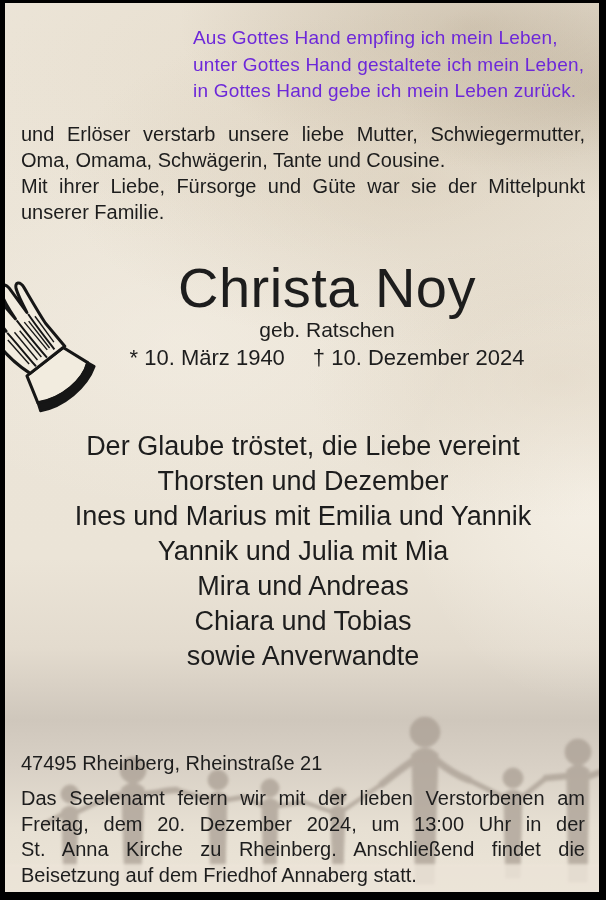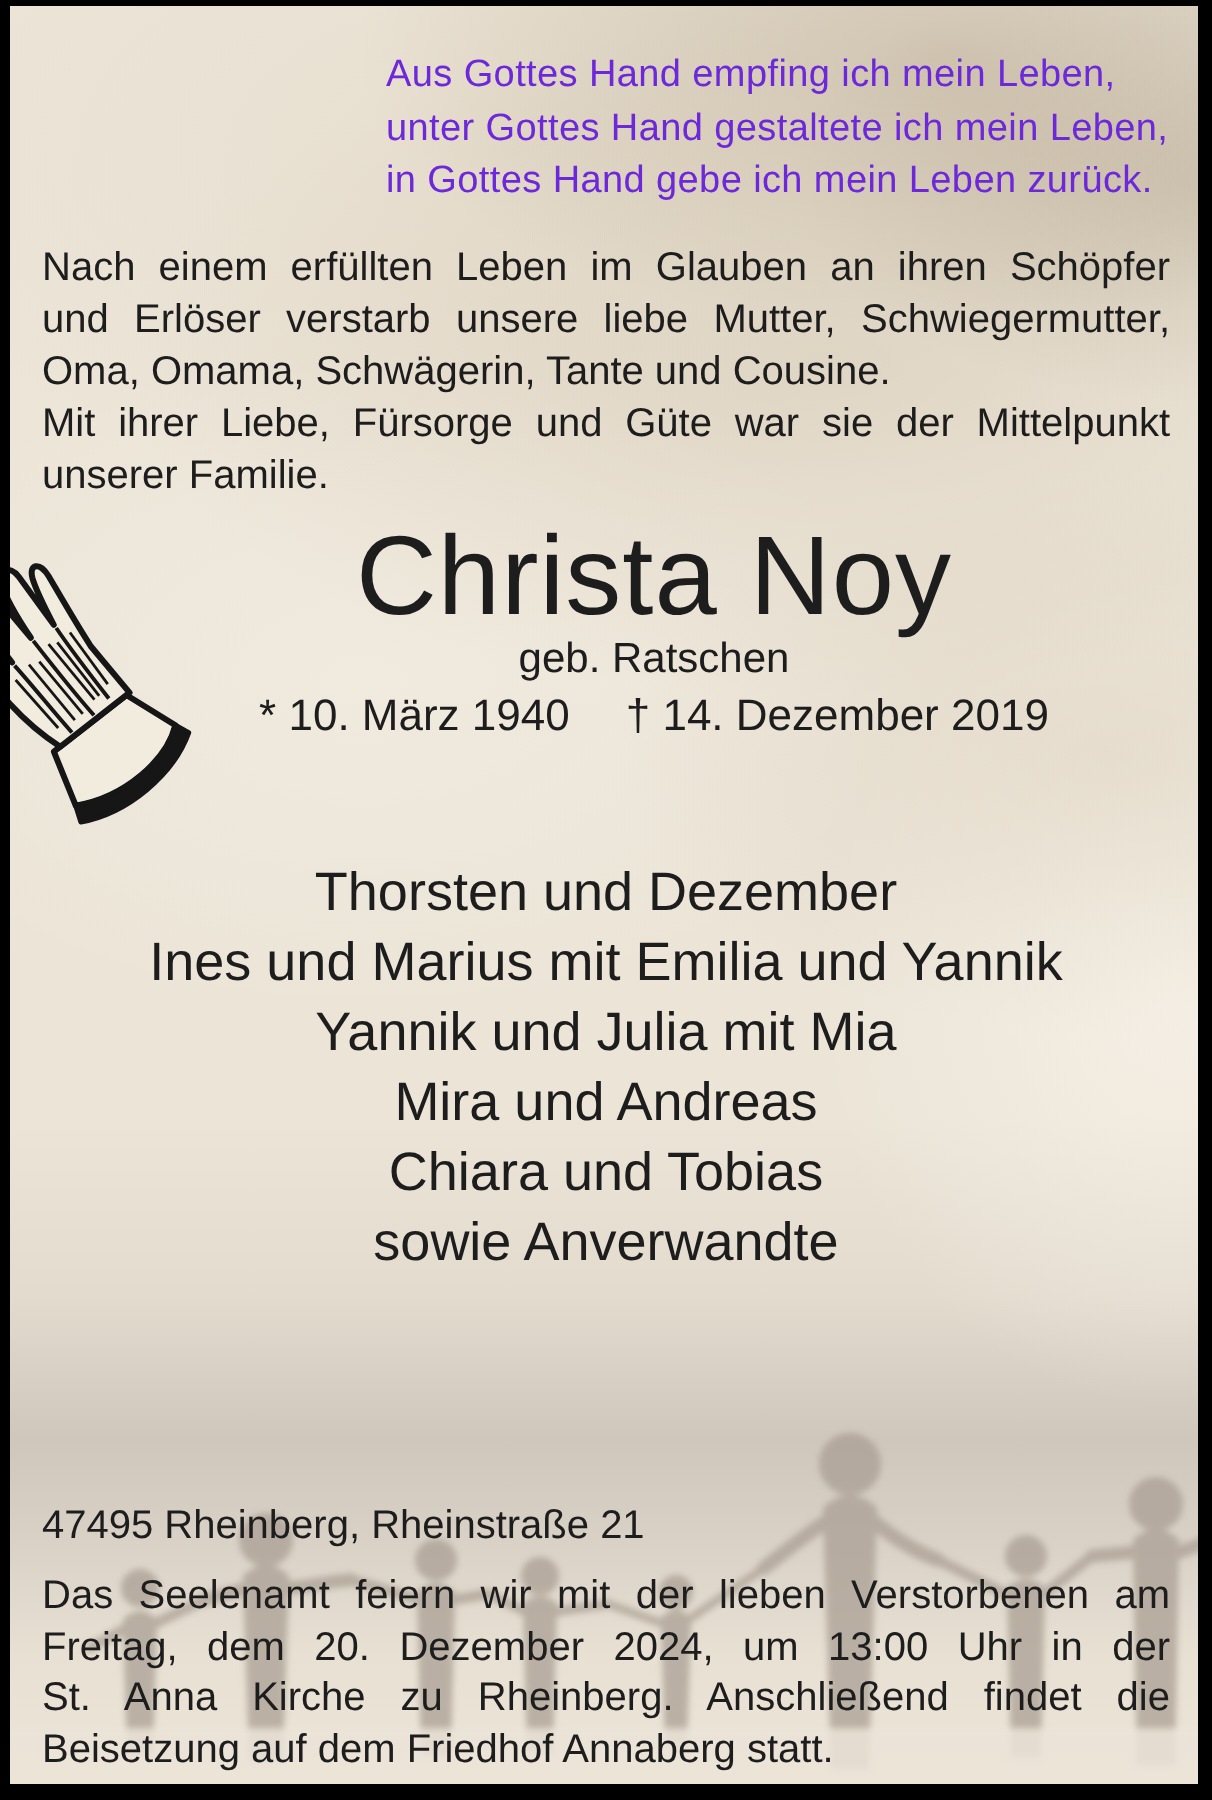--- a/index.html
+++ b/index.html
@@ -105,21 +105,20 @@
     <rect x="0" y="192" width="606" height="36" fill="#ece4d8" opacity="0.85" filter="url(#soft)"></rect>
   </svg>
 
   <div class="epigraph">
     <div>Aus Gottes Hand empfing ich mein Leben,</div>
     <div>unter Gottes Hand gestaltete ich mein Leben,</div>
     <div>in Gottes Hand gebe ich mein Leben zurück.</div>
   </div>
 
   <div class="intro">
-    <div class="jl">Nach einem erfüllten Leben im Glauben an ihren Schöpfer</div>
     <div class="jl">und Erlöser verstarb unsere liebe Mutter, Schwiegermutter,</div>
     <div class="ll">Oma, Omama, Schwägerin, Tante und Cousine.</div>
     <div class="jl">Mit ihrer Liebe, Fürsorge und Güte war sie der Mittelpunkt</div>
     <div class="ll">unserer Familie.</div>
   </div>
 
   <svg class="hands" viewBox="0 0 120 165" aria-hidden="true">
     <g transform="rotate(-38 52 95)" stroke="#161616" fill="#f2ecdf" stroke-linejoin="round">
       <path d="M20 92 L12 120 C34 132 62 130 76 119 L66 92 Z" stroke-width="3"></path>
       <path d="M12 120 C34 132 62 130 76 119 L79 126 C60 138 30 139 9 128 Z" stroke-width="2.5" fill="#161616"></path>
@@ -136,25 +135,26 @@
           <path d="M55 50 L55 84"></path>
           <path d="M63 50 L62 82"></path>
       </g>
     </g>
   </svg>
 
   <div class="name-block">
     <div class="name">Christa Noy</div>
     <div class="maiden">geb. Ratschen</div>
     <div class="dates">
-      <span class="birth">* 10. März 1940</span><span class="death">† 14. Dezember 2019</span>
+      <span class="birth">* 10. März 1940</span><span class="death">† 10. Dezember 2024</span>
     </div>
   </div>
 
   <div class="condolences">
+    <div>Der Glaube tröstet, die Liebe vereint</div>
     <div>Thorsten und Dezember</div>
     <div>Ines und Marius mit Emilia und Yannik</div>
     <div>Yannik und Julia mit Mia</div>
     <div>Mira und Andreas</div>
     <div>Chiara und Tobias</div>
     <div>sowie Anverwandte</div>
   </div>
 
   <div class="address">47495 Rheinberg, Rheinstraße 21</div>
 

